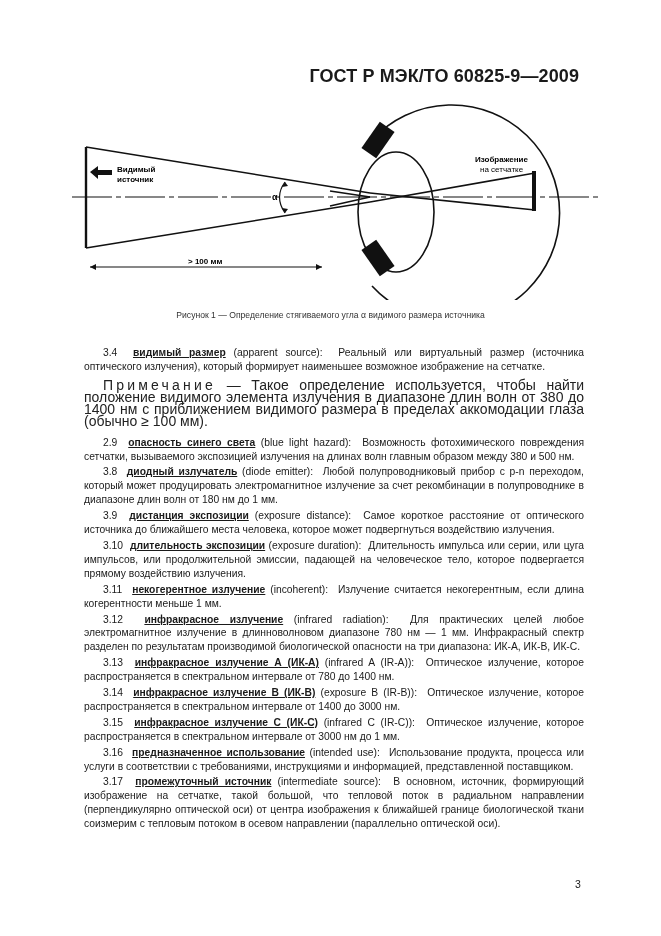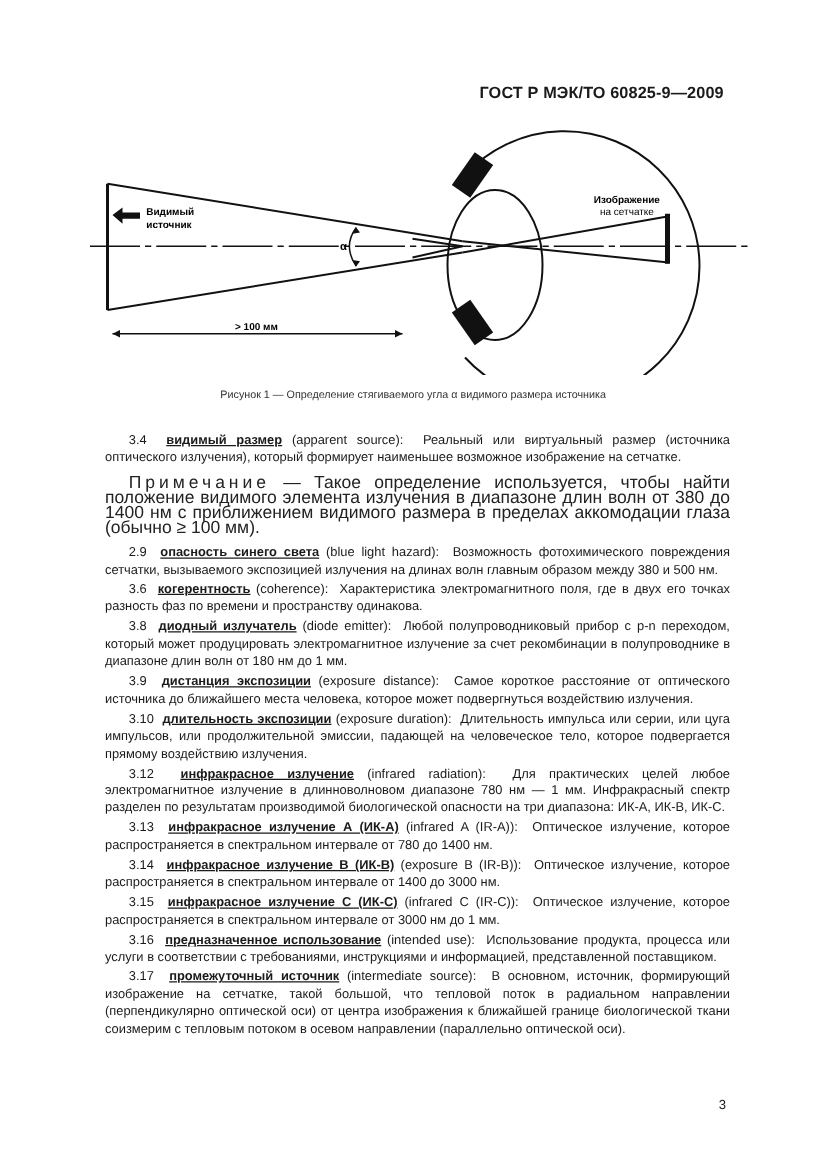--- a/index.html
+++ b/index.html
@@ -1,17 +1,17 @@
 <!DOCTYPE html>
 <html><head>
   <meta charset="utf-8">
   <style>
     html, body { margin: 0; padding: 0; background: #fff; }
     body { width: 661px; height: 936px; position: relative; overflow: hidden; font-family: "Liberation Sans", sans-serif; color: #1a1a1a; }
-    .header { position: absolute; top: 66px; right: 82px; font-weight: bold; font-size: 13px; letter-spacing: 0.1px; }
+    .header { position: absolute; top: 66px; right: 82px; font-weight: bold; font-size: 18px; letter-spacing: 0.1px; }
     .figure { position: absolute; left: 70px; top: 100px; width: 530px; height: 200px; }
     .caption { position: absolute; top: 310px; left: 0; width: 661px; text-align: center; font-size: 8.6px; color: #333; }
     .content { position: absolute; left: 84px; top: 346px; width: 500px; font-size: 10.3px; line-height: 13.9px; }
     .para { margin: 0 0 2px 0; text-align: justify; text-indent: 19px; }
     .para b { font-weight: bold; text-decoration: underline; }
     .note { margin: 5px 0 8px 0; text-align: justify; text-indent: 19px; font-size: 14px; line-height: 12.2px; color: #222; }
     .note .spaced { letter-spacing: 3.2px; }
     .pagenum { position: absolute; left: 575px; top: 878px; font-size: 10.5px; }
     svg text { font-family: "Liberation Sans", sans-serif; }
   </style>
@@ -66,24 +66,24 @@
 <div class="caption">Рисунок 1 — Определение стягиваемого угла α видимого размера источника</div>
 
 <div class="content">
   <p class="para">
     <span>3.4</span>&nbsp; <b>видимый размер</b> <span>(apparent source):</span>&nbsp; <span>Реальный или виртуальный размер (источника оптического излучения), который формирует наименьшее возможное изображение на сетчатке.</span>
   </p>
   <p class="note">
     <span class="spaced">Примечание</span> <span>— Такое определение используется, чтобы найти положение видимого элемента излучения в диапазоне длин волн от 380 до 1400 нм с приближением видимого размера в пределах аккомодации глаза (обычно ≥ 100 мм).</span>
   </p>
   <p class="para"><span>2.9</span>&nbsp; <b>опасность синего света</b> <span>(blue light hazard):</span>&nbsp; <span>Возможность фотохимического повреждения сетчатки, вызываемого экспозицией излучения на длинах волн главным образом между 380 и 500 нм.</span></p>
-  <p class="para"><span>3.6</span>&nbsp; <b>когерентность</b> <span>(coherence):</span>&nbsp; <span>Характеристика электромагнитного поля, где в двух его точках разность фаз по времени и пространству одинакова.</span></p>
   <p class="para"><span>3.8</span>&nbsp; <b>диодный излучатель</b> <span>(diode emitter):</span>&nbsp; <span>Любой полупроводниковый прибор с p-n переходом, который может продуцировать электромагнитное излучение за счет рекомбинации в полупроводнике в диапазоне длин волн от 180 нм до 1 мм.</span></p>
   <p class="para"><span>3.9</span>&nbsp; <b>дистанция экспозиции</b> <span>(exposure distance):</span>&nbsp; <span>Самое короткое расстояние от оптического источника до ближайшего места человека, которое может подвергнуться воздействию излучения.</span></p>
   <p class="para"><span>3.10</span>&nbsp; <b>длительность экспозиции</b> <span>(exposure duration):</span>&nbsp; <span>Длительность импульса или серии, или цуга импульсов, или продолжительной эмиссии, падающей на человеческое тело, которое подвергается прямому воздействию излучения.</span></p>
+  <p class="para"><span>3.11</span>&nbsp; <b>некогерентное излучение</b> <span>(incoherent):</span>&nbsp; <span>Излучение считается некогерентным, если длина когерентности меньше 1 мм.</span></p>
   <p class="para"><span>3.12</span>&nbsp; <b>инфракрасное излучение</b> <span>(infrared radiation):</span>&nbsp; <span>Для практических целей любое электромагнитное излучение в длинноволновом диапазоне 780 нм — 1 мм. Инфракрасный спектр разделен по результатам производимой биологической опасности на три диапазона: ИК-А, ИК-В, ИК-С.</span></p>
   <p class="para"><span>3.13</span>&nbsp; <b>инфракрасное излучение А (ИК-А)</b> <span>(infrared A (IR-A)):</span>&nbsp; <span>Оптическое излучение, которое распространяется в спектральном интервале от 780 до 1400 нм.</span></p>
   <p class="para"><span>3.14</span>&nbsp; <b>инфракрасное излучение В (ИК-В)</b> <span>(exposure B (IR-B)):</span>&nbsp; <span>Оптическое излучение, которое распространяется в спектральном интервале от 1400 до 3000 нм.</span></p>
   <p class="para"><span>3.15</span>&nbsp; <b>инфракрасное излучение С (ИК-С)</b> <span>(infrared C (IR-C)):</span>&nbsp; <span>Оптическое излучение, которое распространяется в спектральном интервале от 3000 нм до 1 мм.</span></p>
   <p class="para"><span>3.16</span>&nbsp; <b>предназначенное использование</b> <span>(intended use):</span>&nbsp; <span>Использование продукта, процесса или услуги в соответствии с требованиями, инструкциями и информацией, представленной поставщиком.</span></p>
   <p class="para"><span>3.17</span>&nbsp; <b>промежуточный источник</b> <span>(intermediate source):</span>&nbsp; <span>В основном, источник, формирующий изображение на сетчатке, такой большой, что тепловой поток в радиальном направлении (перпендикулярно оптической оси) от центра изображения к ближайшей границе биологической ткани соизмерим с тепловым потоком в осевом направлении (параллельно оптической оси).</span></p>
 </div>
 
 <div class="pagenum">3</div>
 

